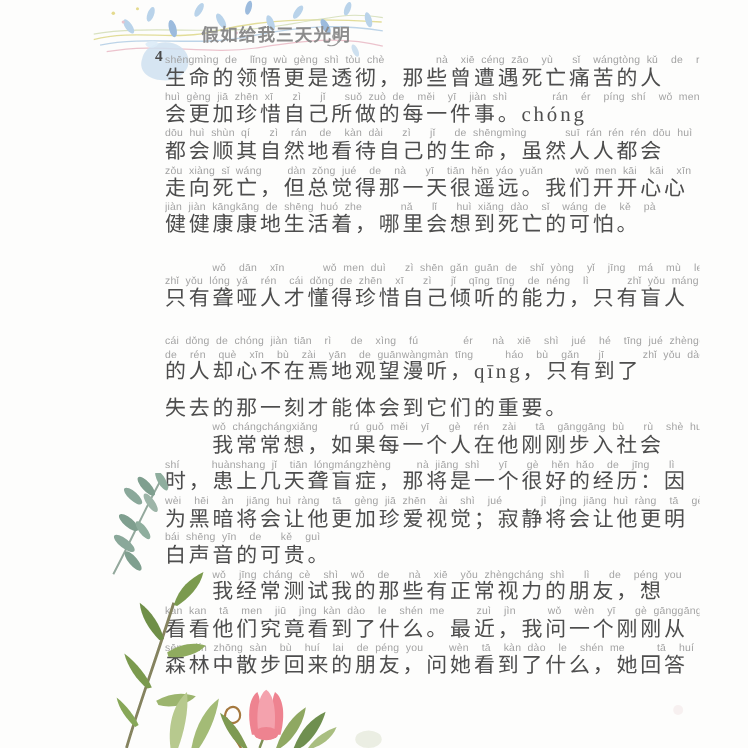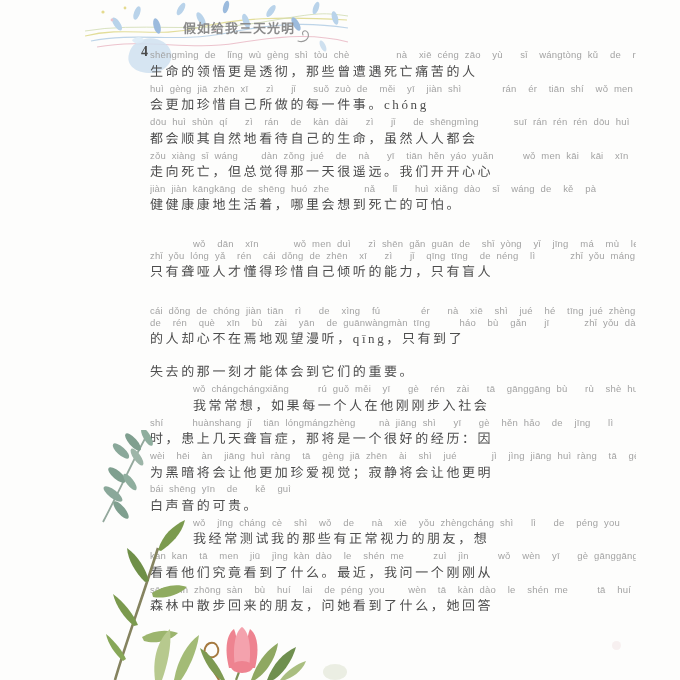--- a/index.html
+++ b/index.html
@@ -7,21 +7,21 @@
     width:680px;height:680px;position:relative;overflow:hidden;
     background:#fdfdfc;
     font-family:"Liberation Sans","DejaVu Sans",sans-serif;
   }
   .page{position:absolute;inset:0;}
 
   
   .title{
     position:absolute;left:183px;top:18px;
     font-family:Liberation Serif, serif;
-    font-size:13px;letter-spacing:1px;color:#8b8b8b;font-weight:600;
+    font-size:16px;letter-spacing:1px;color:#8b8b8b;font-weight:600;
     white-space:nowrap;
   }
   .title-swash{position:absolute;left:296px;top:28px;}
 
   .page-num-wrap{position:absolute;left:124px;top:34px;width:52px;height:42px;}
   .page-num-blob{position:absolute;left:0;top:0;}
   .page-num{
     position:absolute;left:17px;top:10px;
     font-family:"Liberation Serif","DejaVu Serif",serif;
     font-size:14px;color:#4a4a4a;font-weight:600;
@@ -31,21 +31,21 @@
   .text-block{position:absolute;left:150px;top:49px;width:486px;}
   .line{height:33.4px;display:flex;flex-direction:column;justify-content:flex-end;}
   .line.indent{padding-left:43px;}
   .py{
     font-size:9.5px;line-height:11.5px;color:#a3a3a3;
     letter-spacing:0.2px;word-spacing:3px;white-space:pre;
     overflow:hidden;
   }
   .hz{
     font-family:"Liberation Serif","DejaVu Serif",serif;
-    font-size:13px;line-height:21.5px;color:#4d4d4d;
+    font-size:19px;line-height:21.5px;color:#4d4d4d;
     letter-spacing:2.6px;white-space:pre;overflow:hidden;
   }
 
   
   .top-deco{position:absolute;left:85px;top:0;}
   .plant-deco{position:absolute;left:55px;top:430px;}
   .faint-dot{
     position:absolute;left:612px;top:641px;width:9px;height:9px;border-radius:50%;
     background:#f2e6e6;opacity:.55;
   }
@@ -94,21 +94,21 @@
   <svg class="title-swash" width="18" height="16" viewBox="0 0 18 16">
     <path d="M2,13 C8,15 14,11 12,5 C10,1 5,3 7,7" fill="none" stroke="#9a9a9a" stroke-width="1.1" stroke-linecap="round"></path>
   </svg>
 
   <div class="text-block">
     <div class="line">
       <div class="py">shēngmìng de  lǐng wù gèng shì tòu chè        nà  xiē céng zāo  yù   sǐ  wángtòng kǔ  de  rén</div>
       <div class="hz">生命的领悟更是透彻，那些曾遭遇死亡痛苦的人</div>
     </div>
     <div class="line">
-      <div class="py">huì gèng jiā zhēn xī   zì   jǐ   suǒ zuò de  měi  yī  jiàn shì       rán  ér  tiān shí  wǒ men</div>
+      <div class="py">huì gèng jiā zhēn xī   zì   jǐ   suǒ zuò de  měi  yī  jiàn shì       rán  ér  píng shí  wǒ men</div>
       <div class="hz">会更加珍惜自己所做的每一件事。chóng</div>
     </div>
     <div class="line">
       <div class="py">dōu huì shùn qí   zì  rán  de  kàn dài   zì   jǐ   de shēngmìng      suī rán rén rén dōu huì</div>
       <div class="hz">都会顺其自然地看待自己的生命，虽然人人都会</div>
     </div>
     <div class="line">
       <div class="py">zǒu xiàng sǐ wáng    dàn zǒng jué  de  nà   yī  tiān hěn yáo yuǎn     wǒ men kāi  kāi  xīn  xīn</div>
       <div class="hz">走向死亡，但总觉得那一天很遥远。我们开开心心</div>
     </div>

